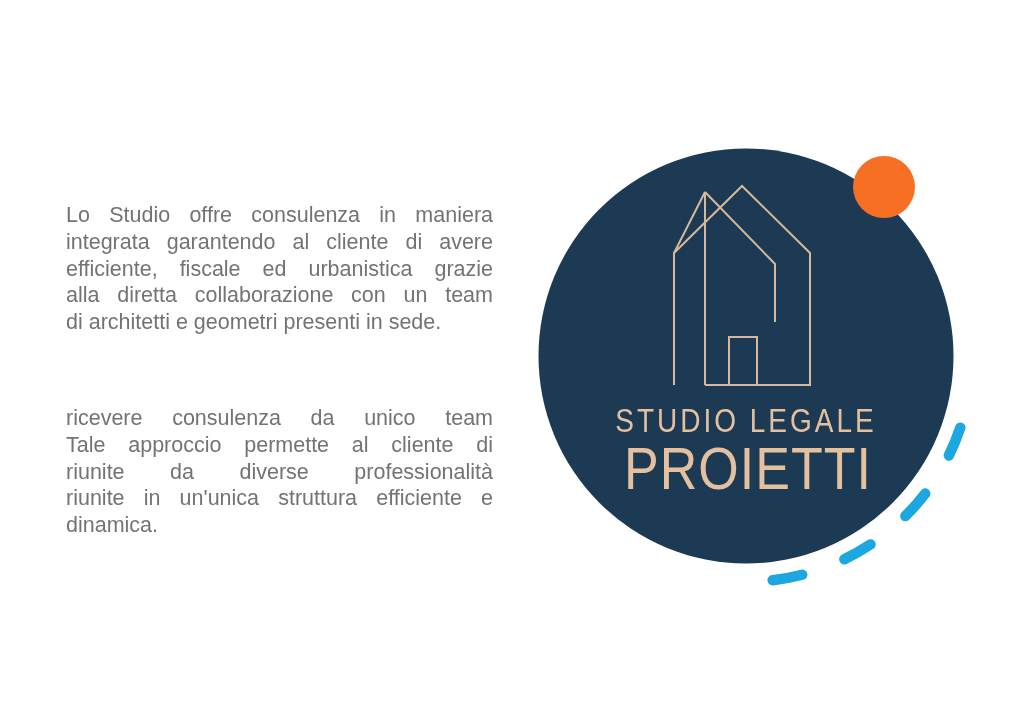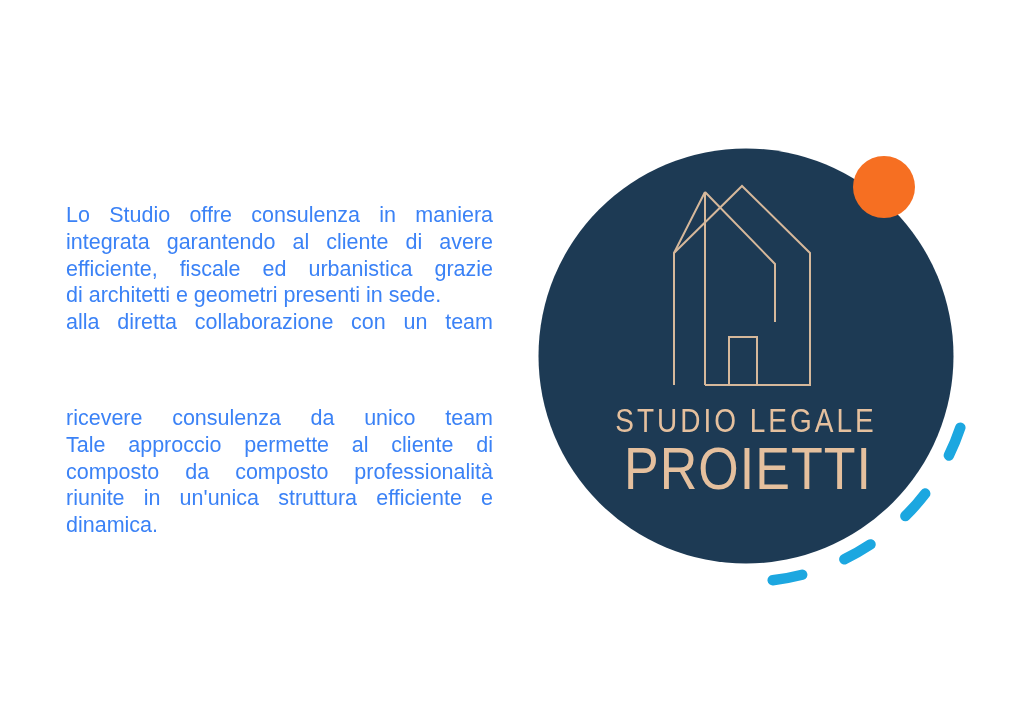--- a/index.html
+++ b/index.html
@@ -1,20 +1,20 @@
 <!DOCTYPE html>
 <html><head>
 <meta charset="utf-8">
 <style>
   html,body{margin:0;padding:0;}
   body{background:#ffffff;font-family:"Liberation Sans","DejaVu Sans",sans-serif;}
   .page{position:relative;width:1024px;height:724px;background:#ffffff;overflow:hidden;}
 
   
-  .intro{position:absolute;left:66px;width:427px;color:#3b82f6;
+  .intro{position:absolute;left:66px;width:427px;color:#737373;
          font-size:21.5px;line-height:26.8px;font-weight:400;}
   .intro.p1{top:202px;}
   .intro.p2{top:405px;}
   .tline{text-align:justify;text-align-last:justify;white-space:normal;}
   .tline.last{text-align-last:left;}
 
   
   .logo-svg{position:absolute;left:0;top:0;}
   .logo-text{position:absolute;text-align:center;color:#e5c09e;}
   .logo-line1{left:540px;width:412px;top:403px;height:35px;line-height:35px;
@@ -24,28 +24,28 @@
 </style>
 </head>
 <body>
 
 <div class="page">
 
   <div class="intro p1">
       <div class="tline">Lo Studio offre consulenza in maniera</div>
       <div class="tline">integrata garantendo al cliente di avere</div>
       <div class="tline">efficiente, fiscale ed urbanistica grazie</div>
+      <div class="tline">alla diretta collaborazione con un team</div>
       <div class="tline last">di architetti e geometri presenti in sede.</div>
-      <div class="tline">alla diretta collaborazione con un team</div>
     </div>
 
   <div class="intro p2">
       <div class="tline">ricevere consulenza da unico team</div>
       <div class="tline">Tale approccio permette al cliente di</div>
-      <div class="tline">composto da composto professionalità</div>
+      <div class="tline">riunite da diverse professionalità</div>
       <div class="tline">riunite in un'unica struttura efficiente e</div>
       <div class="tline last">dinamica.</div>
     </div>
 
   <svg class="logo-svg" width="1024" height="724" viewBox="0 0 1024 724">
 
     <circle cx="746" cy="356" r="207.5" fill="#1d3a54"></circle>
 
     <circle cx="884" cy="187" r="31" fill="#f66f22"></circle>
 

